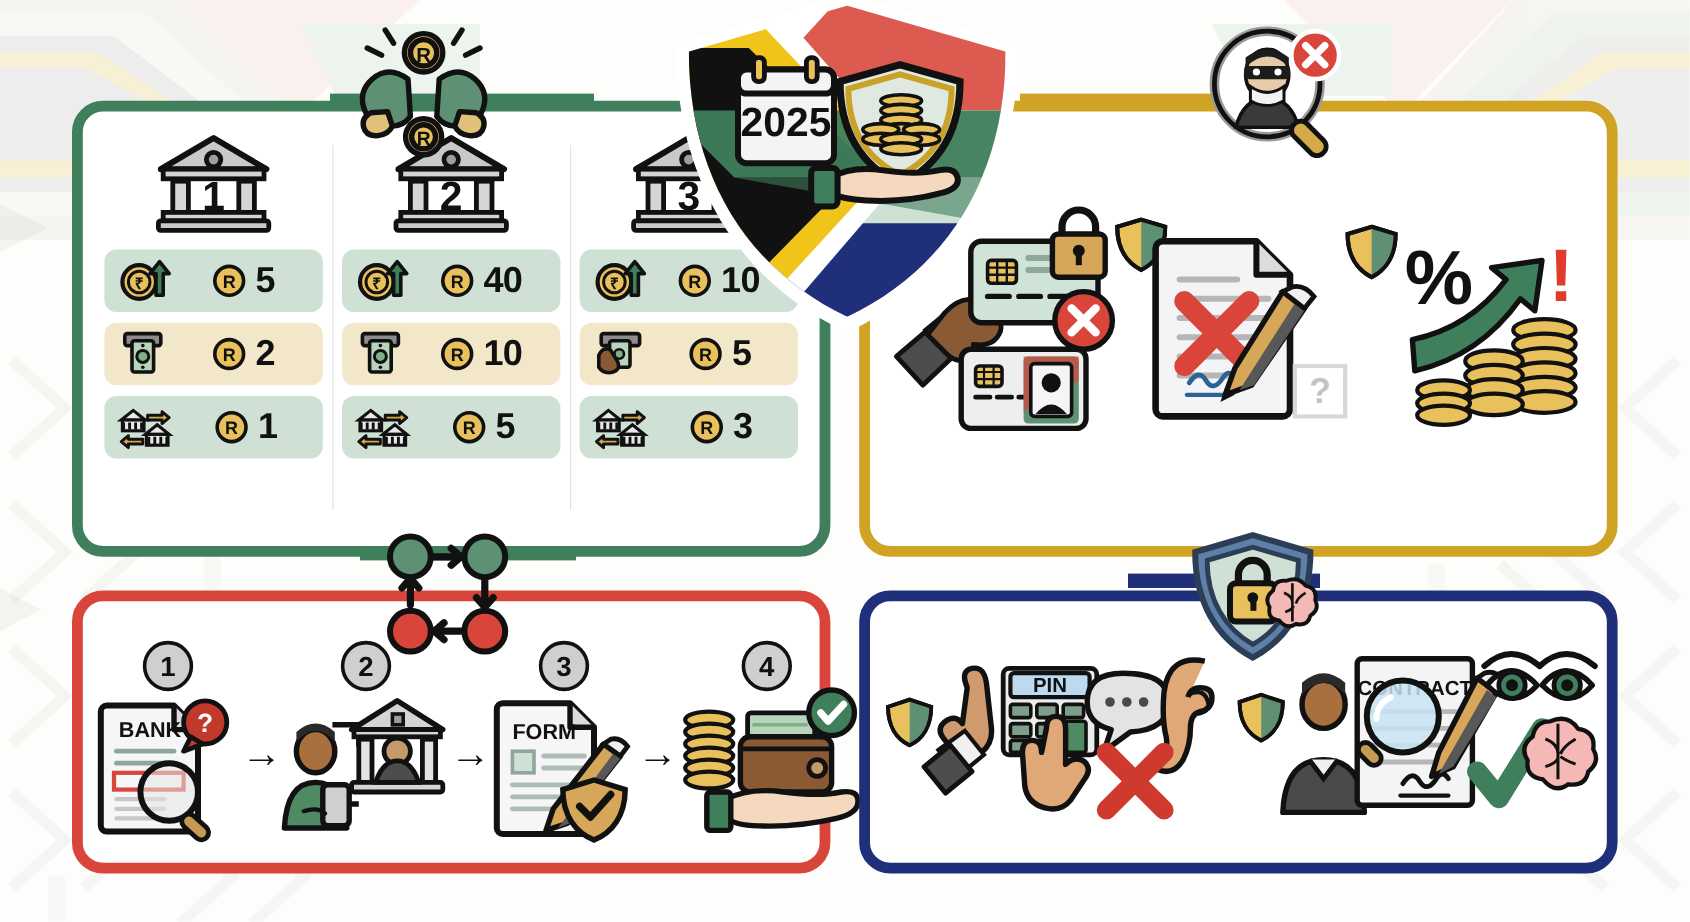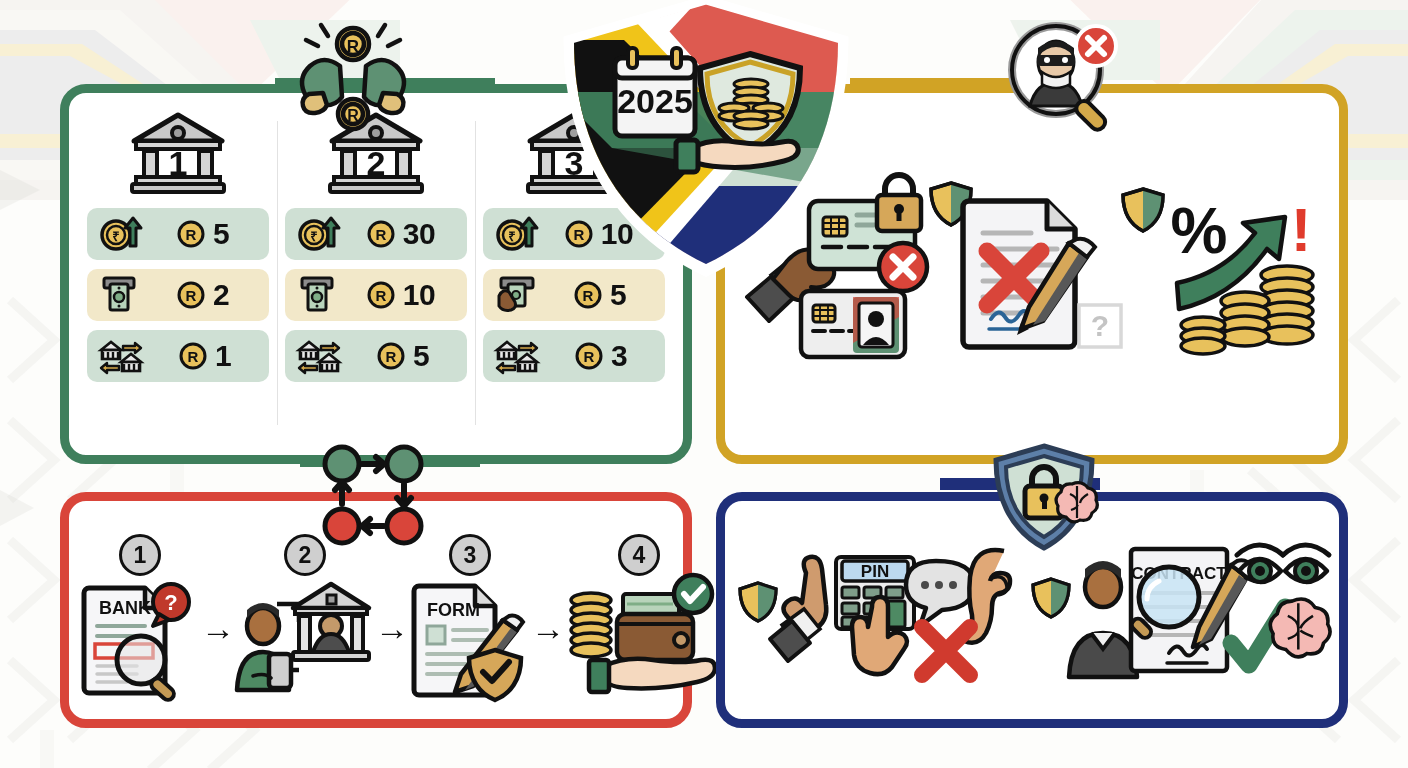--- a/index.html
+++ b/index.html
@@ -373,21 +373,21 @@
           <circle cx="17" cy="19" r="14" fill="#e8c15c" stroke="#111" stroke-width="3.5"></circle>
           <circle cx="17" cy="19" r="9" fill="none" stroke="#111" stroke-width="2.5"></circle>
           <text x="17" y="25" font-size="13" font-weight="bold" text-anchor="middle" fill="#111" font-family="'Liberation Sans',sans-serif">₹</text>
           <path d="M31 30 v-18 l-5 0 l8 -10 l8 10 l-5 0 v18 Z" fill="#3f7f5c" stroke="#111" stroke-width="3" stroke-linejoin="round"></path>
         </svg>
         <div class="fee-amount">
           <svg width="28" height="28" viewBox="0 0 28 28">
             <circle cx="14" cy="14" r="12" fill="#e8c15c" stroke="#111" stroke-width="3"></circle>
             <text x="14" y="20" font-size="15" font-weight="bold" text-anchor="middle" fill="#111" font-family="'Liberation Sans',sans-serif">R</text>
           </svg>
-          <span class="fee-num">30</span>
+          <span class="fee-num">40</span>
         </div>
       </div>
       <div class="fee-row r-cream">
         <svg width="40" height="38" viewBox="0 0 40 38">
           <rect x="5" y="2" width="30" height="10" rx="2" fill="#8c8c8c" stroke="#111" stroke-width="3"></rect>
           <rect x="11" y="8" width="18" height="26" rx="2" fill="#b8d4bb" stroke="#111" stroke-width="3"></rect>
           <circle cx="20" cy="21" r="5" fill="#7fae87" stroke="#111" stroke-width="2.5"></circle>
           <circle cx="20" cy="12" r="1.5" fill="#111"></circle>
             <circle cx="20" cy="30" r="1.5" fill="#111"></circle>
         </svg>

